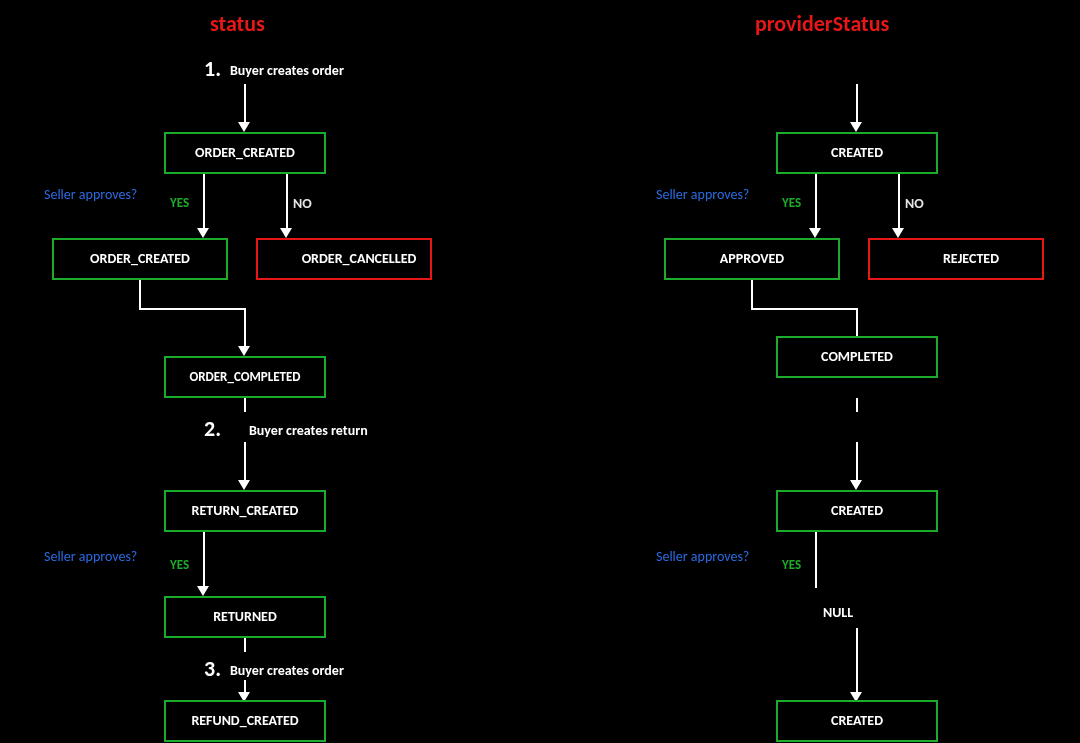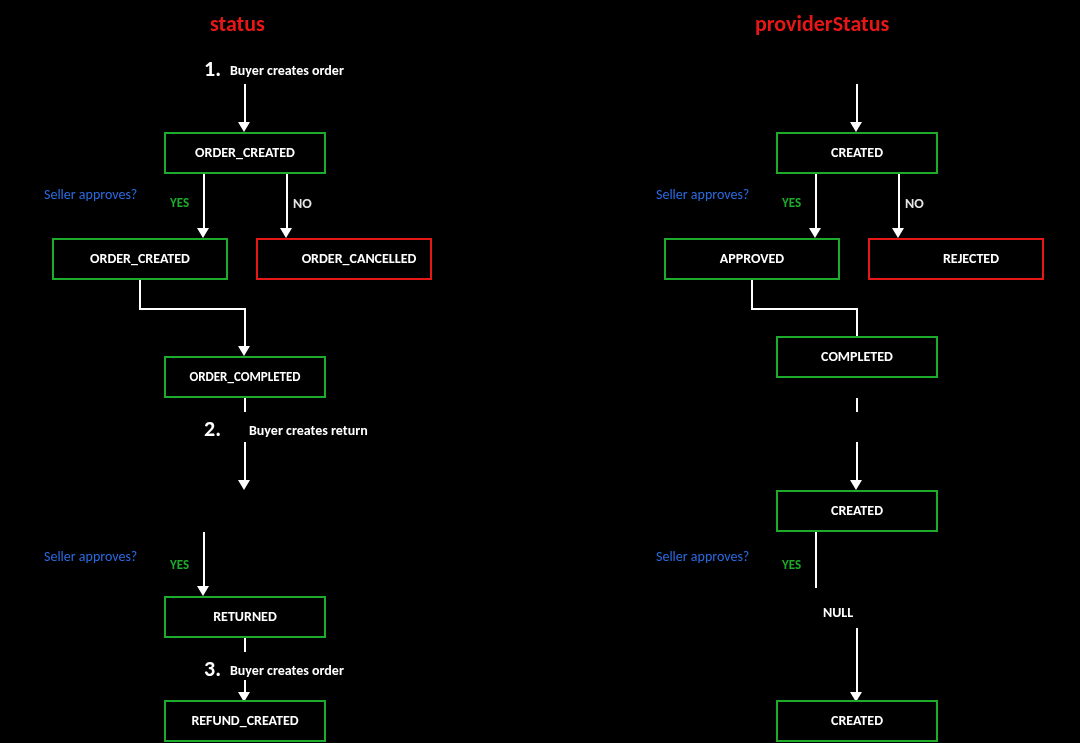--- a/index.html
+++ b/index.html
@@ -124,20 +124,21 @@
   <div class="step-label step-num" style="left:204px; top:415px;">2.</div>
   <div class="step-label step-txt" style="left:230px; top:422px;margin-left:19px;">Buyer creates return</div>
 
   <div class="arrow-line" style="left:244px; top:398px; width:2px; height:14px;"></div>
   <div class="arrow-line" style="left:244px; top:442px; width:2px; height:40px;"></div>
   <div class="arrow-head" style="left:238px; top:480px;"></div>
   <div class="arrow-line" style="left:856px; top:398px; width:2px; height:14px;"></div>
   <div class="arrow-line" style="left:856px; top:442px; width:2px; height:40px;"></div>
   <div class="arrow-head" style="left:850px; top:480px;"></div>
 
+  <div class="box green" style="left:164px; top:490px; width:162px; height:42px;">RETURN_CREATED</div>
   <div class="box green" style="left:776px; top:490px; width:162px; height:42px;">CREATED</div>
 
   <div class="prompt" style="left:44px; top:548px;">Seller approves?</div>
   <div class="prompt" style="left:656px; top:548px;">Seller approves?</div>
 
   <div class="arrow-line" style="left:203px; top:532px; width:2px; height:56px;"></div>
   <div class="arrow-head" style="left:197px; top:586px;"></div>
   <div class="yes" style="left:170px; top:557px;">YES</div>
 
   <div class="arrow-line" style="left:815px; top:532px; width:2px; height:56px;"></div>

